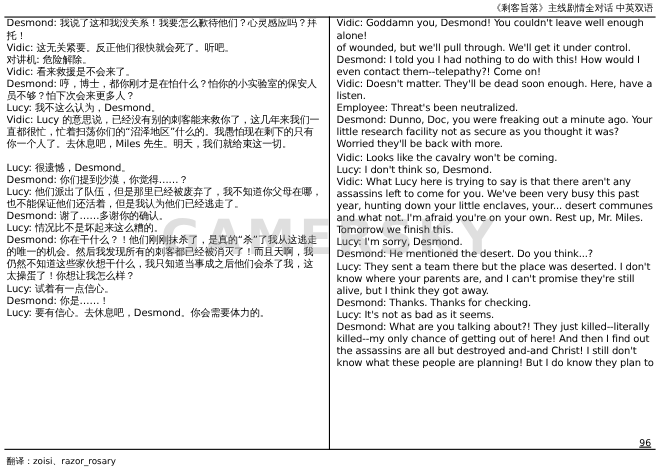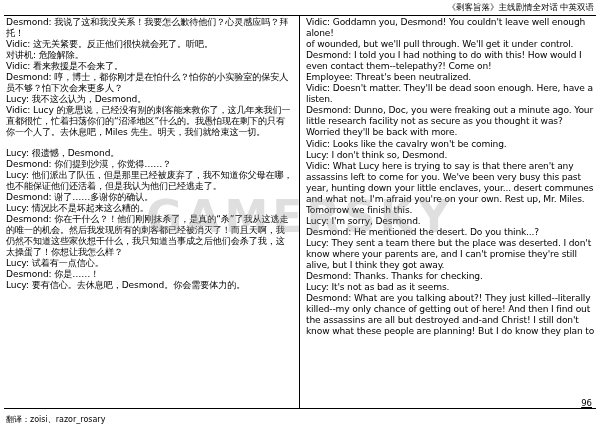--- a/index.html
+++ b/index.html
@@ -21,21 +21,21 @@
     height: 431px;
     box-sizing: border-box;
   }
   .header {
     position: absolute;
     top: 2px;
     right: 6px;
     font-size: 8.5px;
     color: #000;
     white-space: nowrap;
-    font-family: Liberation Serif, serif;
+    font-family: Liberation Sans, sans-serif;
   }
   .rule-top {
     position: absolute;
     top: 15px;
     left: 4px;
     right: 4px;
     height: 1px;
     background: #000;
   }
   .rule-bottom {
@@ -149,22 +149,22 @@
     <div class="line">Desmond: 你在干什么？！他们刚刚抹杀了，是真的“杀”了我从这逃走的唯一的机会。然后我发现所有的刺客都已经被消灭了！而且天啊，我仍然不知道这些家伙想干什么，我只知道当事成之后他们会杀了我，这太操蛋了！你想让我怎么样？</div>
     <div class="line">Lucy: 试着有一点信心。</div>
     <div class="line">Desmond: 你是……！</div>
     <div class="line">Lucy: 要有信心。去休息吧，Desmond。你会需要体力的。</div>
   </div>
 
   <div class="col col-right">
     <div class="line">Vidic: Goddamn you, Desmond! You couldn't leave well enough alone!</div>
     <div class="line">of wounded, but we'll pull through. We'll get it under control.</div>
     <div class="line">Desmond: I told you I had nothing to do with this! How would I even contact them--telepathy?! Come on!</div>
+    <div class="line">Vidic: Doesn't matter. They'll be dead soon enough. Here, have a listen.</div>
     <div class="line">Employee: Threat's been neutralized.</div>
-    <div class="line">Vidic: Doesn't matter. They'll be dead soon enough. Here, have a listen.</div>
     <div class="line">Desmond: Dunno, Doc, you were freaking out a minute ago. Your little research facility not as secure as you thought it was? Worried they'll be back with more.</div>
     <div class="line">Vidic: Looks like the cavalry won't be coming.</div>
     <div class="line">Lucy: I don't think so, Desmond.</div>
     <div class="line">Vidic: What Lucy here is trying to say is that there aren't any assassins left to come for you. We've been very busy this past year, hunting down your little enclaves, your... desert communes and what not. I'm afraid you're on your own. Rest up, Mr. Miles. Tomorrow we finish this.</div>
     <div class="line">Lucy: I'm sorry, Desmond.</div>
     <div class="line">Desmond: He mentioned the desert. Do you think...?</div>
     <div class="line">Lucy: They sent a team there but the place was deserted. I don't know where your parents are, and I can't promise they're still alive, but I think they got away.</div>
     <div class="line">Desmond: Thanks. Thanks for checking.</div>
     <div class="line">Lucy: It's not as bad as it seems.</div>
     <div class="line">Desmond: What are you talking about?! They just killed--literally killed--my only chance of getting out of here! And then I find out the assassins are all but destroyed and-and Christ! I still don't know what these people are planning! But I do know they plan to</div>

